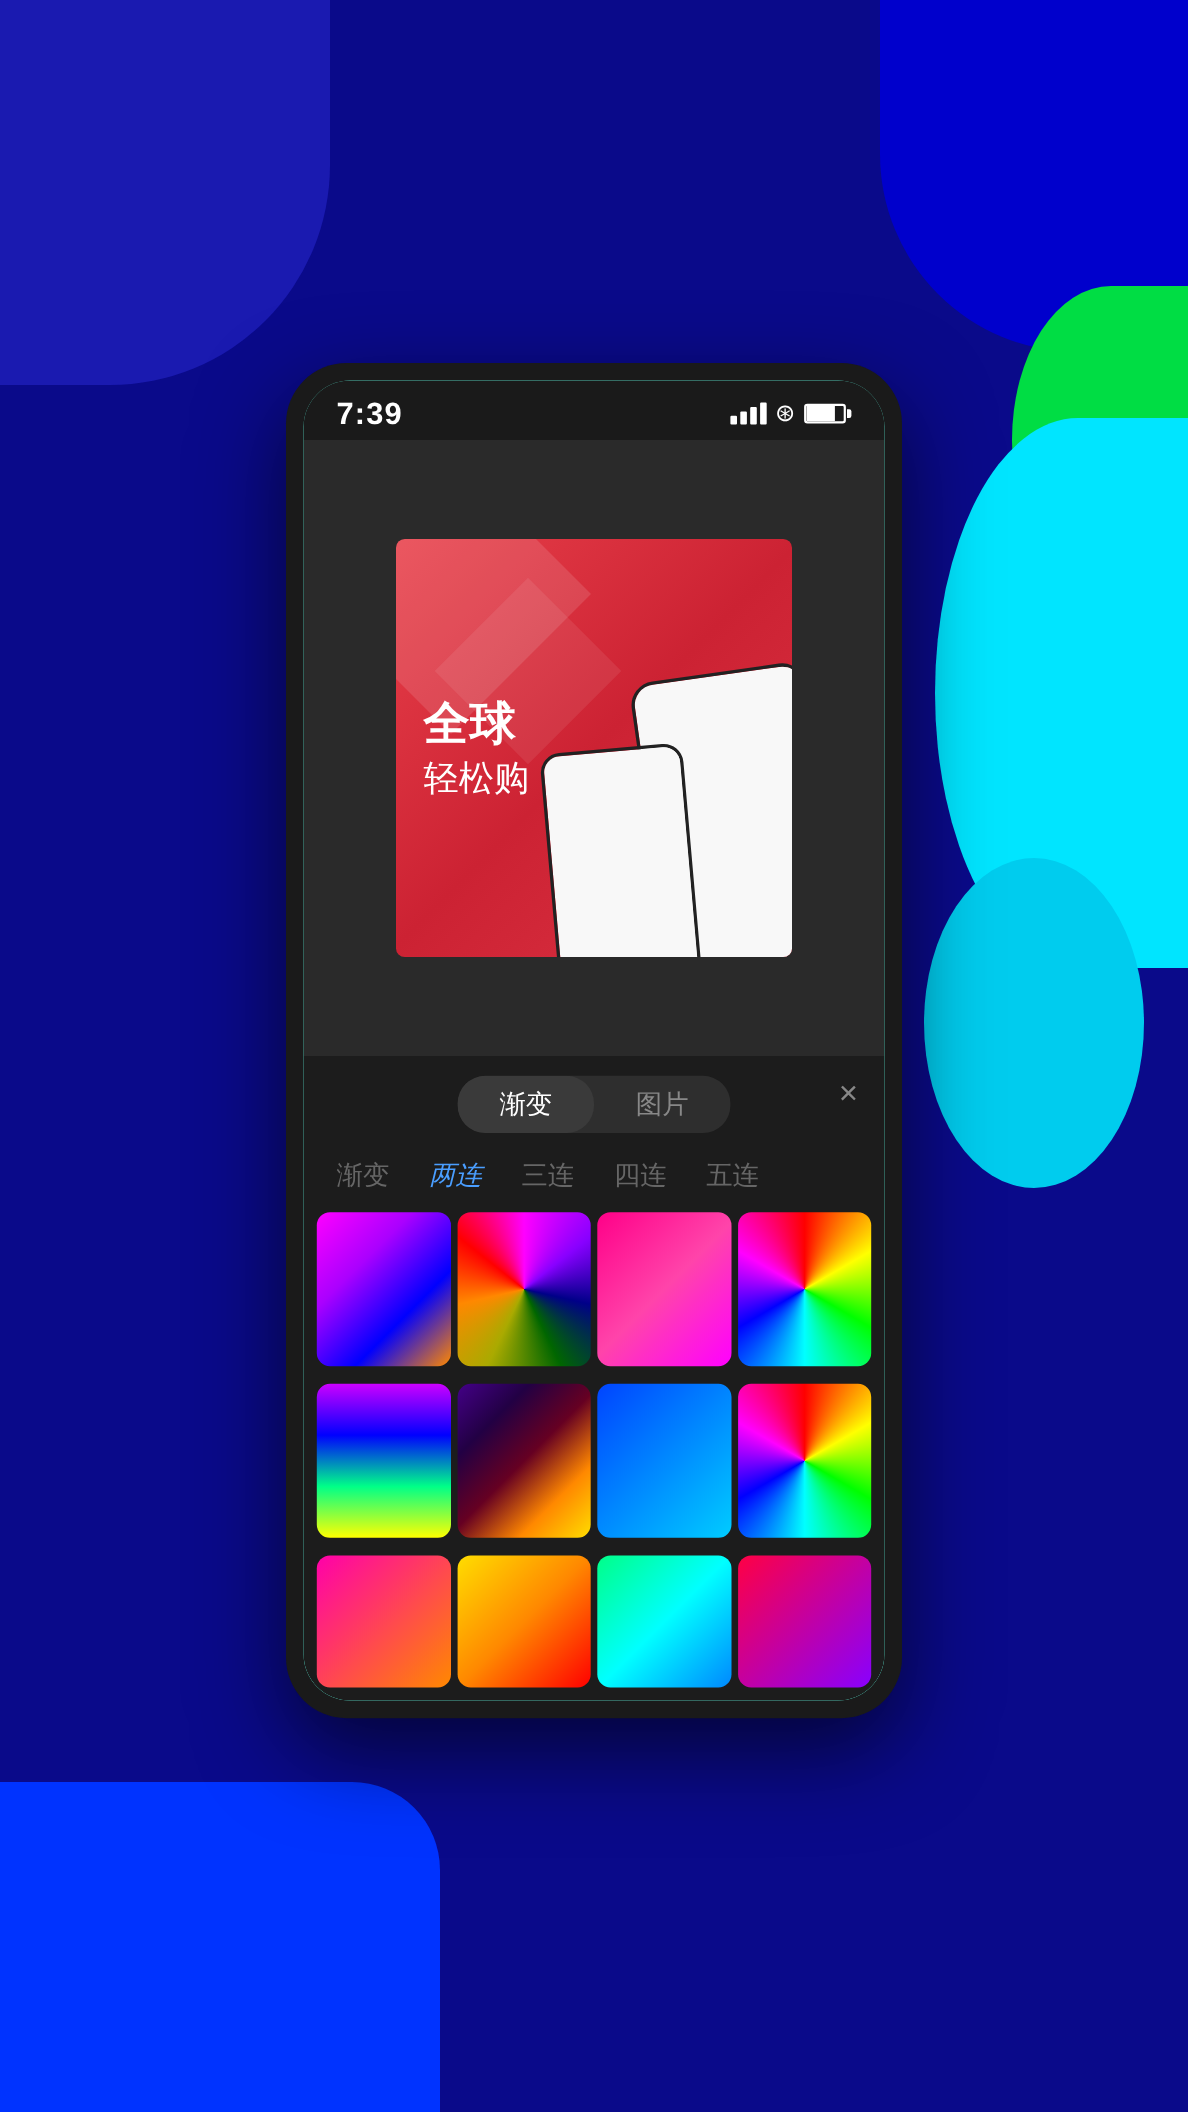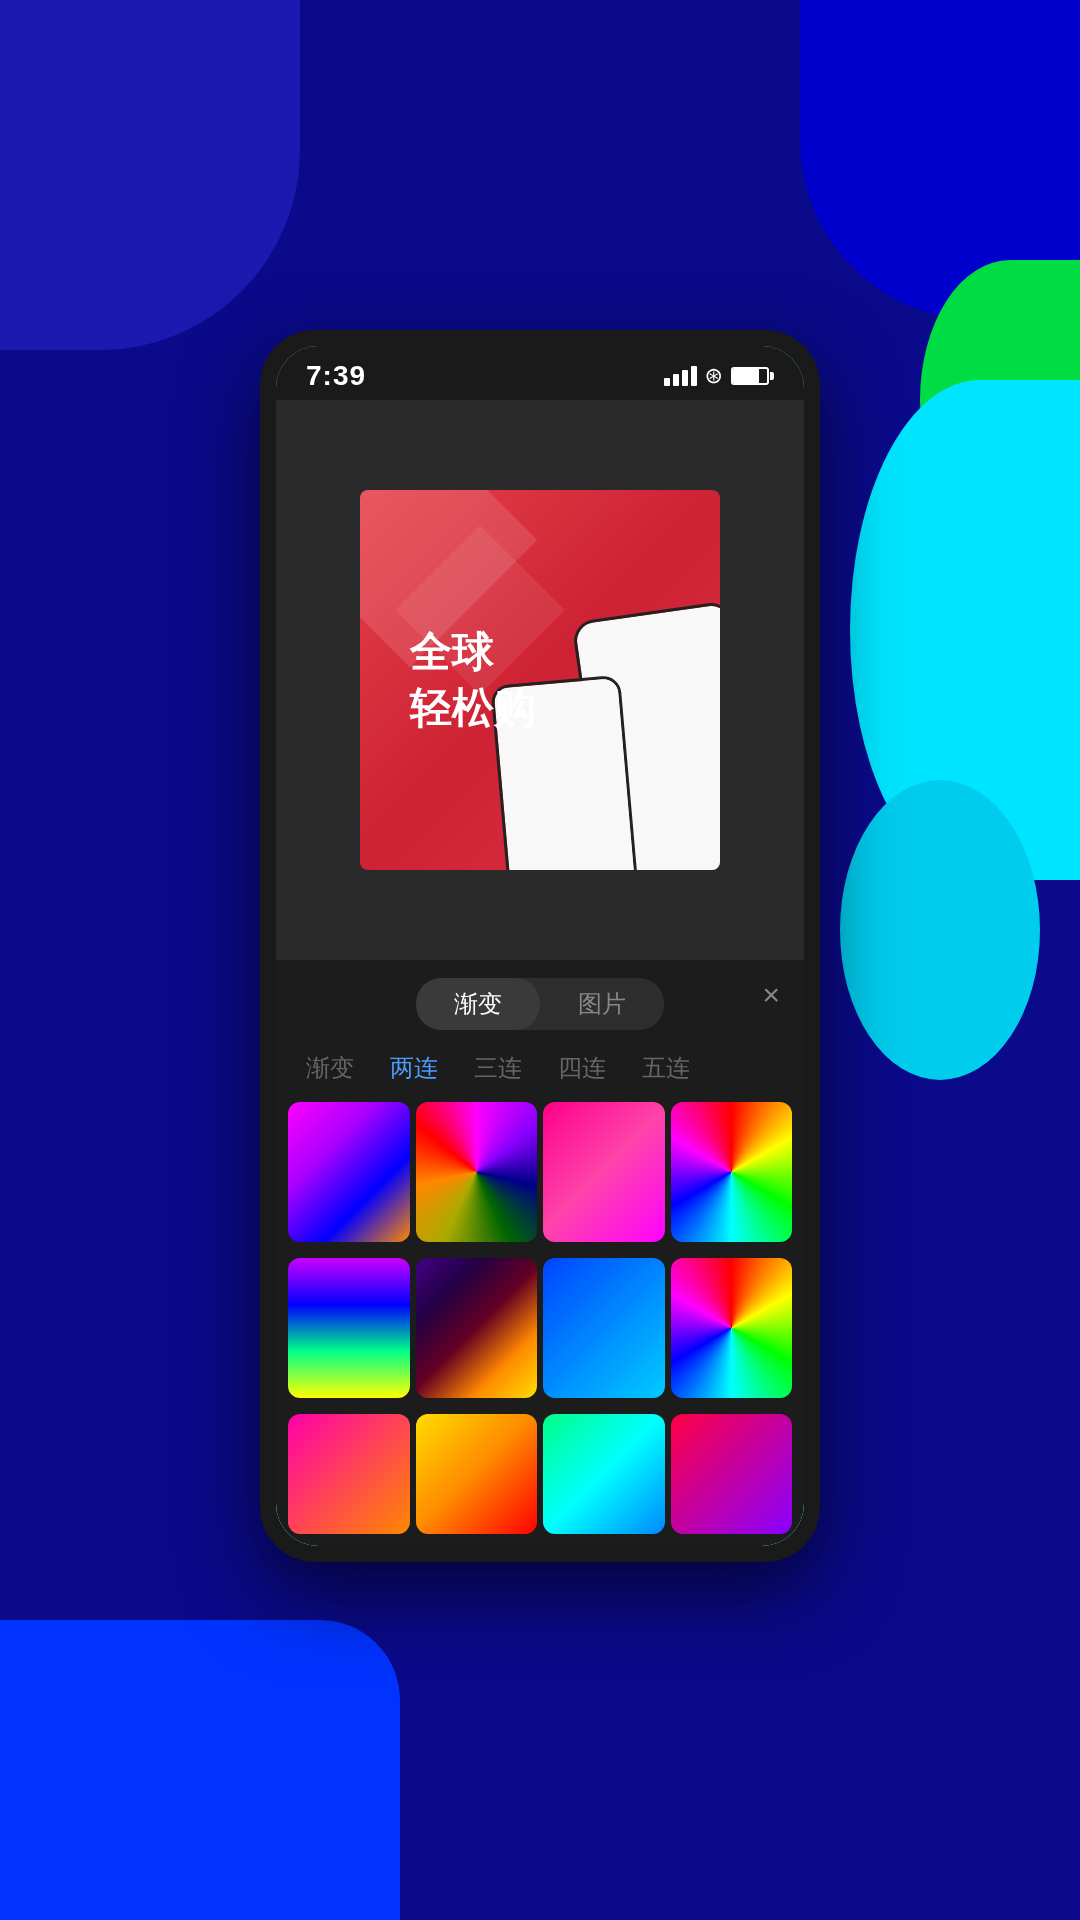--- a/index.html
+++ b/index.html
@@ -189,21 +189,21 @@
     .red-card {
       width: 360px;
       height: 380px;
       background: linear-gradient(135deg, #e8404a 0%, #cc2233 50%, #dd3344 100%);
       border-radius: 8px;
       position: relative;
       overflow: hidden;
       display: flex;
       align-items: center;
       justify-content: flex-start;
-      padding: 50px 50px;
+      padding: 50px 25px;
     }
 
     .red-card-diamond1 {
       position: absolute;
       top: -40px; left: -40px;
       width: 180px; height: 180px;
       background: rgba(255,255,255,0.12);
       transform: rotate(45deg);
     }
 
@@ -220,22 +220,22 @@
       z-index: 2;
     }
 
     .red-card-text .line1 {
       font-size: 42px;
       font-weight: 600;
       display: block;
     }
 
     .red-card-text .line2 {
-      font-size: 42px;
-      font-weight: 700;
+      font-size: 32px;
+      font-weight: 400;
       display: block;
     }
 
     
     .inner-phone {
       position: absolute;
       bottom: -20px;
       right: -30px;
       width: 160px;
       height: 280px;
@@ -310,20 +310,21 @@
 
     .filter-tab {
       font-size: 24px;
       font-weight: 500;
       color: #666666;
       cursor: pointer;
     }
 
     .filter-tab.active {
       color: #4a9eff;
+      font-style: italic;
     }
 
     
     .color-grid {
       display: grid;
       grid-template-columns: repeat(4, 1fr);
       gap: 6px;
       padding: 0 12px 16px;
     }
 

